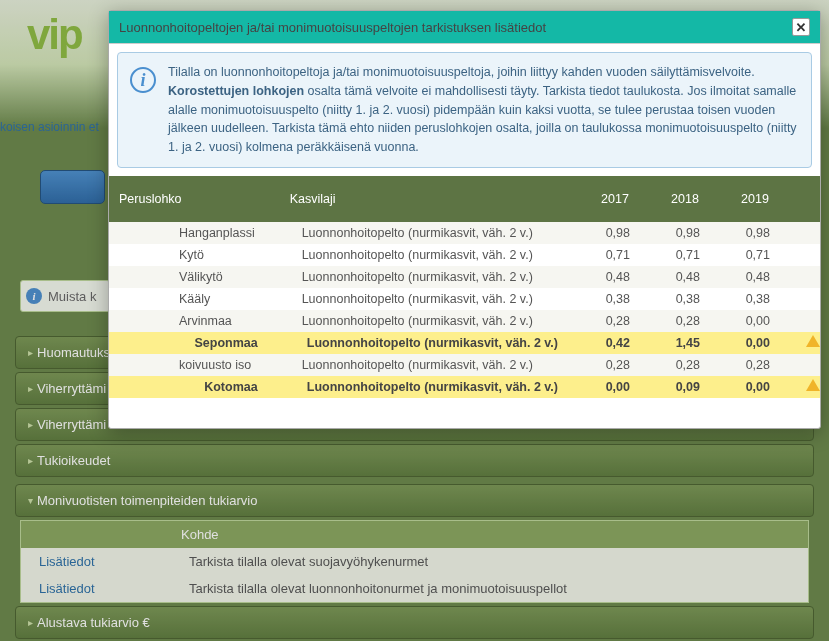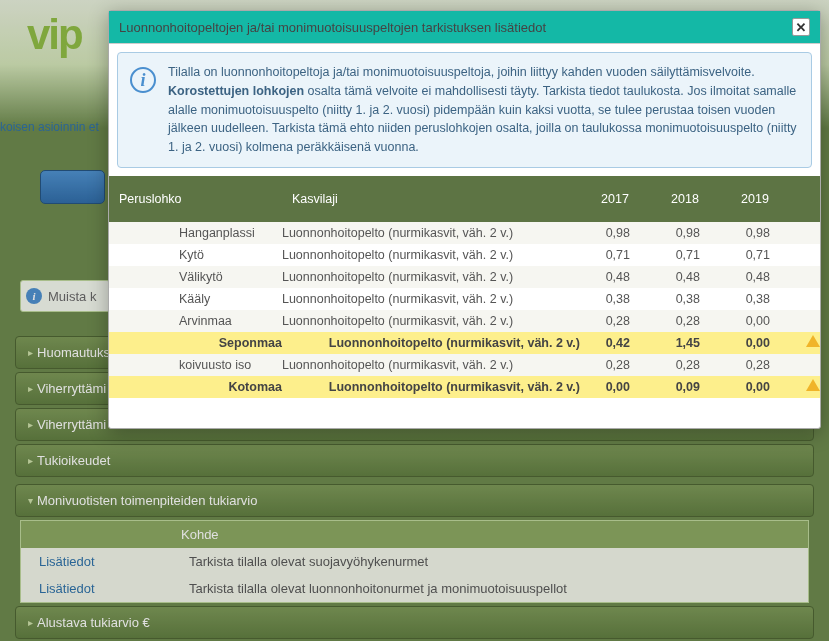--- a/index.html
+++ b/index.html
@@ -199,21 +199,21 @@
     .modal-table thead th {
       background: #5d7444;
       color: #fff;
       font-weight: normal;
       text-align: left;
       padding: 16px 10px;
     }
     .modal-table thead th.num { text-align: center; width: 70px; }
     .modal-table thead th:last-child { width: 30px; }
     .modal-table tbody td {
-      padding: 4px 0;
+      padding: 4px 22px;
       color: #555;
       vertical-align: middle;
     }
     .modal-table tbody tr:nth-child(odd) { background: #f6f6f1; }
     .modal-table tbody tr:nth-child(even) { background: #fff; }
     .modal-table tbody tr.hl { background: #fdef8c !important; }
     .modal-table tbody tr.hl td { font-weight: bold; color: #444; text-align: right; }
     .modal-table td.name { padding-left: 70px; }
     .modal-table td.num { text-align: right; padding-right: 20px; }
     .modal-table td.warn { text-align: center; padding: 0; }

